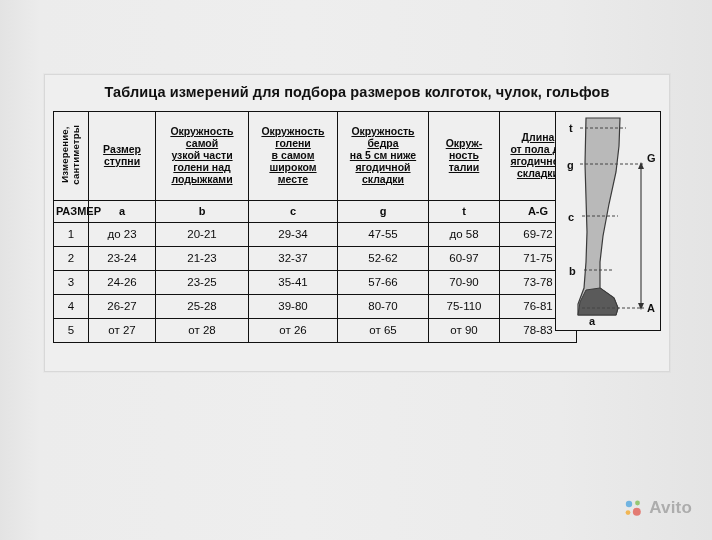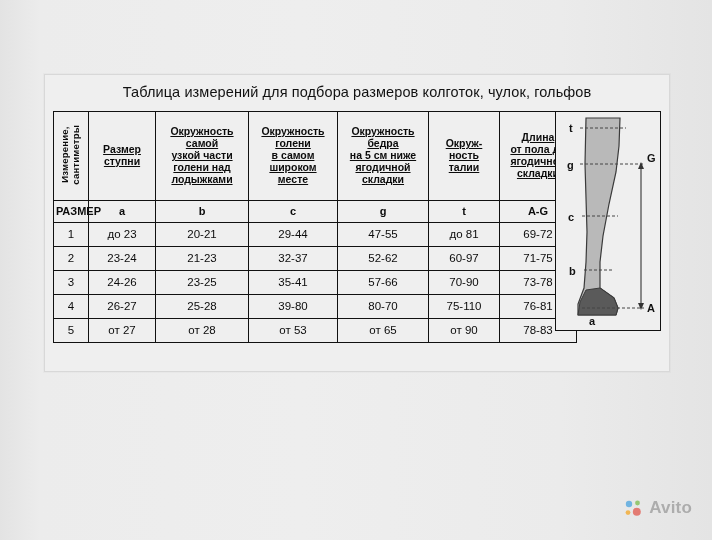--- a/index.html
+++ b/index.html
@@ -27,21 +27,21 @@
     left: 44px;
     top: 74px;
     width: 624px;
     height: 296px;
     background: #efefef;
     border: 1px solid #d8d8d8;
     box-shadow: 0 0 0 1px rgba(0,0,0,0.02);
   }
   #card-title {
     font-size: 14.5px;
-    font-weight: normal;
+    font-weight: bold;
     color: #111;
     text-align: center;
     padding: 9px 4px 7px 4px;
     letter-spacing: 0.1px;
     white-space: nowrap;
     overflow: hidden;
   }
   table.sizes {
     border-collapse: collapse;
     width: 500px;
@@ -178,23 +178,23 @@
         <td>c</td>
         <td>g</td>
         <td>t</td>
         <td>A-G</td>
       </tr>
 
       <tr class="data-row">
         <td class="row-num">1</td>
         <td>до 23</td>
         <td>20-21</td>
-        <td>29-44</td>
+        <td>29-34</td>
         <td>47-55</td>
-        <td>до 81</td>
+        <td>до 58</td>
         <td>69-72</td>
       </tr>
       <tr class="data-row">
         <td class="row-num">2</td>
         <td>23-24</td>
         <td>21-23</td>
         <td>32-37</td>
         <td>52-62</td>
         <td>60-97</td>
         <td>71-75</td>
@@ -214,21 +214,21 @@
         <td>25-28</td>
         <td>39-80</td>
         <td>80-70</td>
         <td>75-110</td>
         <td>76-81</td>
       </tr>
       <tr class="data-row">
         <td class="row-num">5</td>
         <td>от 27</td>
         <td>от 28</td>
-        <td>от 53</td>
+        <td>от 26</td>
         <td>от 65</td>
         <td>от 90</td>
         <td>78-83</td>
       </tr>
     </tbody>
   </table>
 
   <div id="leg-panel">
     <svg id="leg-svg" width="102" height="216" viewBox="0 0 102 216">
 

